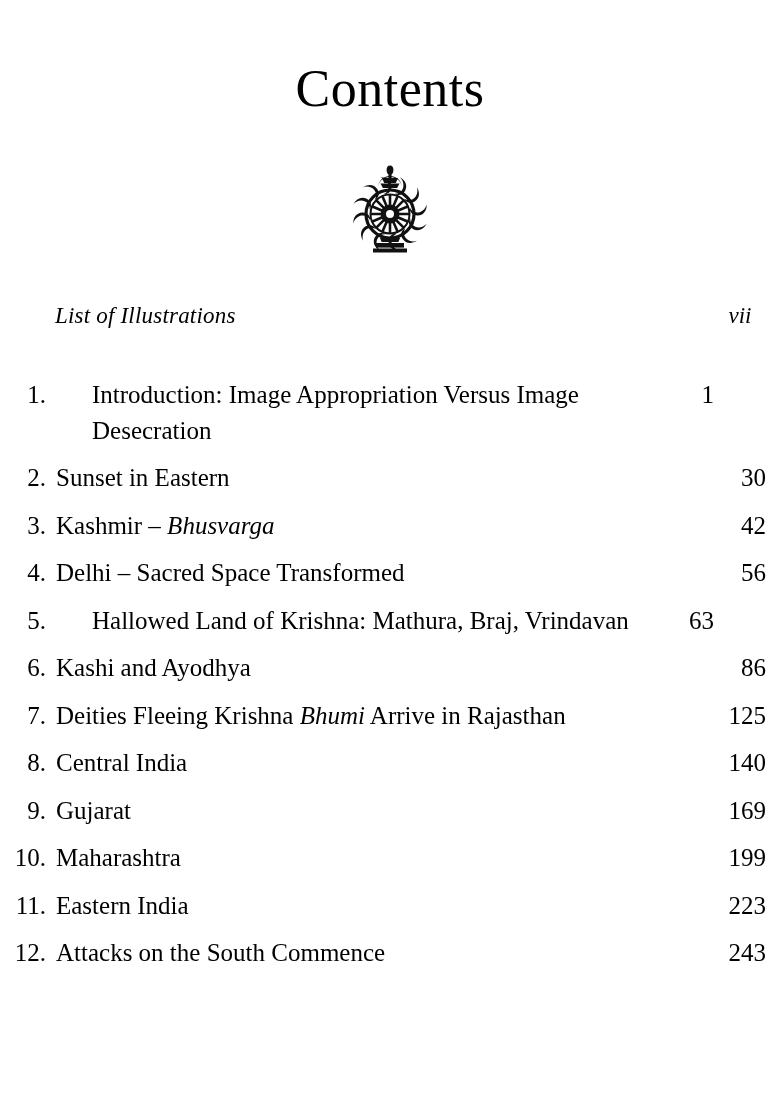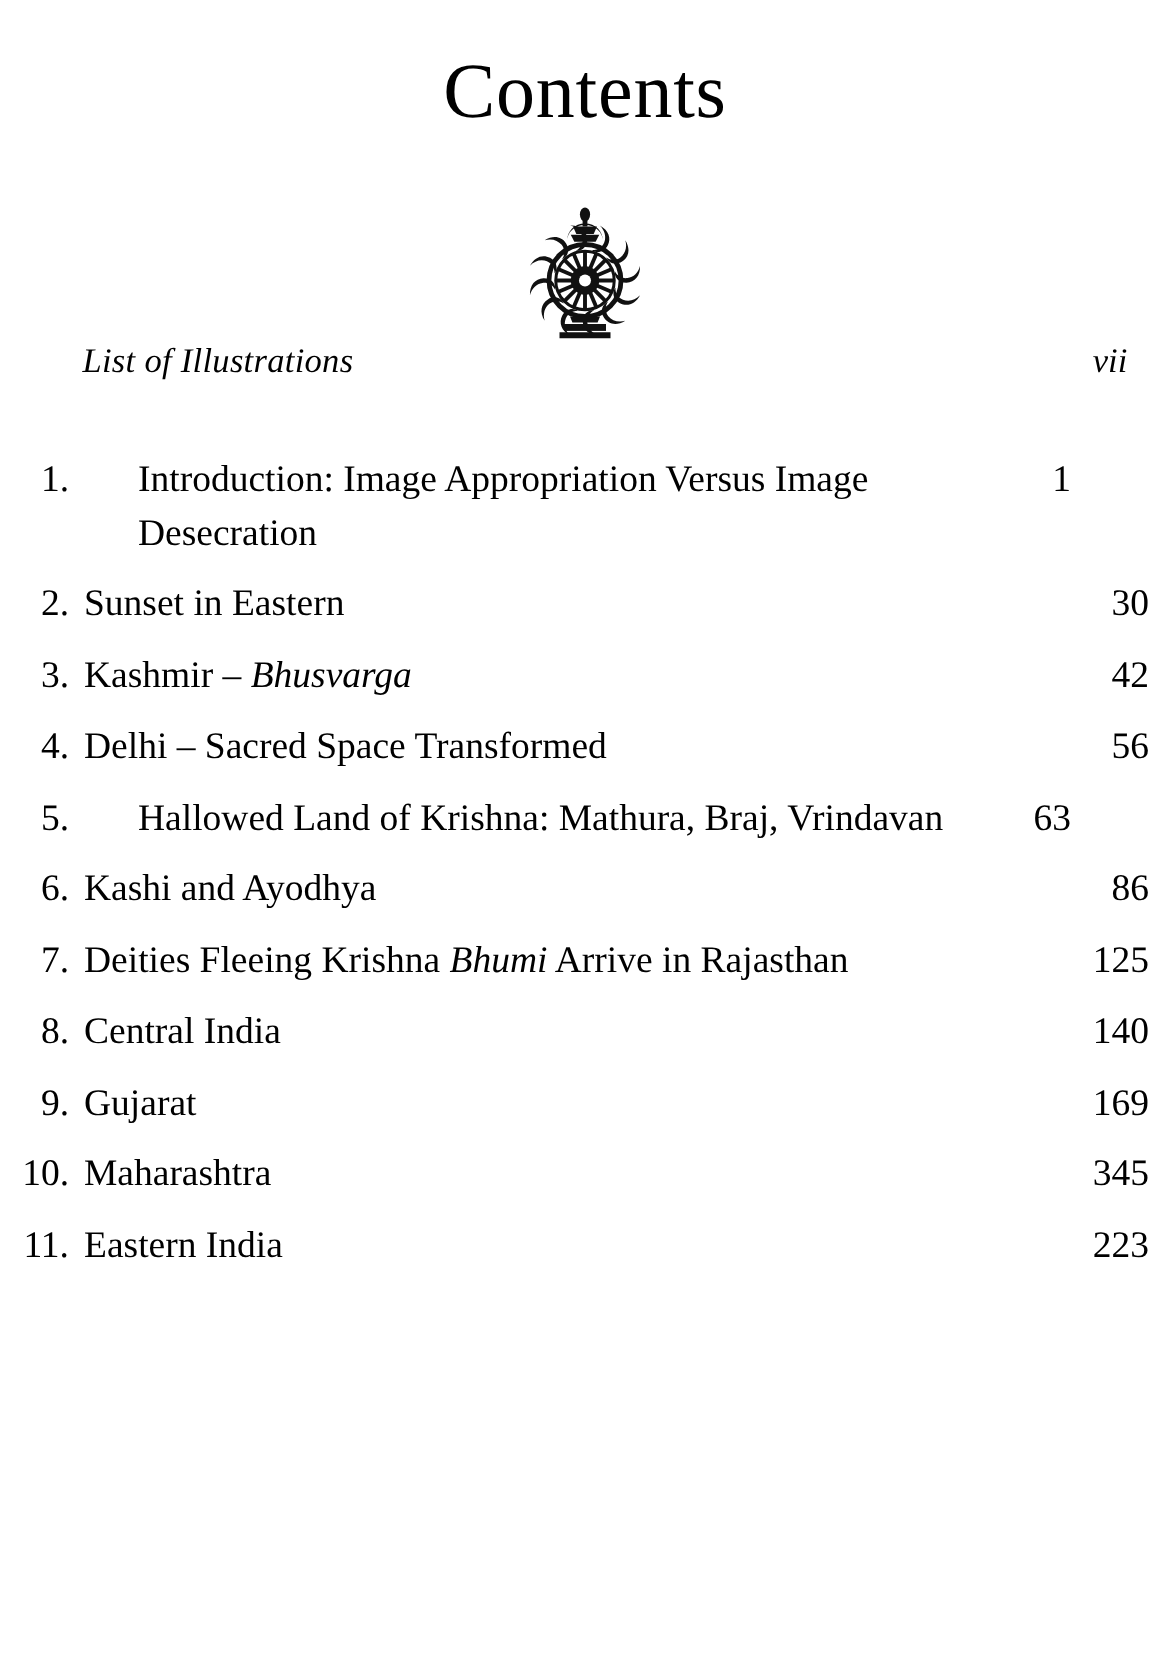--- a/index.html
+++ b/index.html
@@ -22,39 +22,40 @@
     background: #ffffff;
   }
 
   
   .page-title {
     text-align: center;
     font-size: 52px;
     font-weight: normal;
     letter-spacing: 0.5px;
     margin: 0;
-    padding-top: 33px;
+    padding-top: 60px;
     line-height: 1.1;
     font-family: "Liberation Serif", "DejaVu Serif", serif;
   }
 
   
   .ornament-wrap {
     display: flex;
     justify-content: center;
     align-items: center;
     margin-top: 46px;
     height: 92px;
   }
   .ornament-wrap svg {
     display: block;
   }
 
   
   .frontmatter {
+    margin-top: 48px;
     padding: 0 14px 0 55px;
     display: flex;
     align-items: baseline;
     justify-content: space-between;
   }
   .frontmatter .fm-label {
     font-style: italic;
     font-size: 23px;
     letter-spacing: 0.2px;
   }
@@ -236,22 +237,27 @@
         <span class="toc-page">140</span>
       </div>
       <div class="toc-row">
         <span class="toc-num">9.</span>
         <span class="toc-title"><span>Gujarat</span></span>
         <span class="toc-page">169</span>
       </div>
       <div class="toc-row">
         <span class="toc-num">10.</span>
         <span class="toc-title"><span>Maharashtra</span></span>
-        <span class="toc-page">345</span>
+        <span class="toc-page">199</span>
       </div>
       <div class="toc-row">
         <span class="toc-num">11.</span>
         <span class="toc-title"><span>Eastern India</span></span>
         <span class="toc-page">223</span>
       </div>
+      <div class="toc-row">
+        <span class="toc-num">12.</span>
+        <span class="toc-title"><span>Attacks on the South Commence</span></span>
+        <span class="toc-page">243</span>
+      </div>
     </div>
 
 </div>
 
 </body></html>

